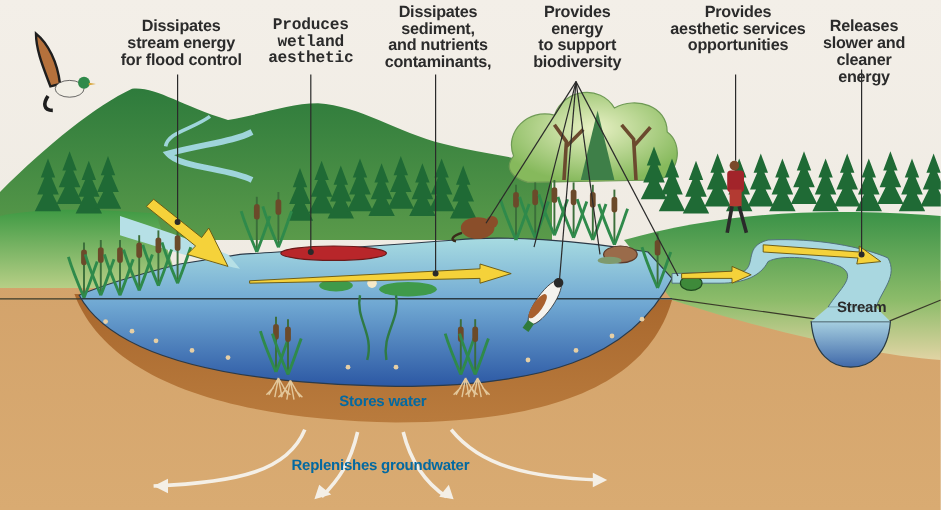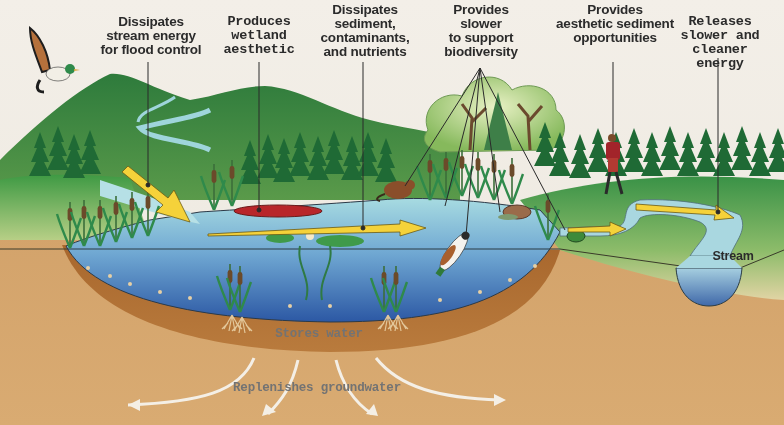--- a/index.html
+++ b/index.html
@@ -1,21 +1,21 @@
 <!DOCTYPE html>
 <html><head>
 <meta charset="utf-8">
 <style>
   html, body { margin: 0; padding: 0; }
   body { width: 784px; height: 425px; overflow: hidden; background: #f1ede6; font-family: "Liberation Sans", sans-serif; }
   #stage { position: relative; width: 784px; height: 416px; }
   #art { position: absolute; left: 0; top: 0; }
   .label { position: absolute; text-align: center; font-weight: bold; color: #2b2b2b; font-size: 13.5px; line-height: 14px; letter-spacing: -0.2px; }
   .label.small { font-size: 12.5px; }
-  .dark { color: #737373; font-family: Liberation Mono, monospace; }
+  .dark { color: #0369a1; }
 </style>
 </head>
 <body>
 
 <div id="stage">
 <svg id="art" width="784" height="425" viewBox="0 0 784 425">
   <defs>
     <linearGradient id="gSky" x1="0" y1="0" x2="0" y2="1">
       <stop offset="0" stop-color="#f3efe8"></stop>
           <stop offset="1" stop-color="#ece7de"></stop>
@@ -261,35 +261,35 @@
     <div>for flood control</div>
   </div>
   <div class="label" style="left:222px; top:15px; width:74px;font-family:Liberation Mono, monospace;">
     <div>Produces</div>
     <div>wetland</div>
     <div>aesthetic</div>
   </div>
   <div class="label" style="left:310px; top:3px; width:110px;">
     <div>Dissipates</div>
     <div>sediment,</div>
+    <div>and nutrients</div>
     <div>contaminants,</div>
-    <div>and nutrients</div>
   </div>
   <div class="label" style="left:432px; top:3px; width:98px;">
     <div>Provides</div>
-    <div>slower</div>
+    <div>energy</div>
     <div>to support</div>
     <div>biodiversity</div>
   </div>
   <div class="label" style="left:550px; top:3px; width:130px;">
     <div>Provides</div>
-    <div>aesthetic sediment</div>
+    <div>aesthetic services</div>
     <div>opportunities</div>
   </div>
-  <div class="label" style="left:676px; top:15px; width:88px;font-family:Liberation Mono, monospace;">
+  <div class="label" style="left:676px; top:15px; width:88px;">
     <div>Releases</div>
     <div>slower and</div>
     <div>cleaner energy</div>
   </div>
-  <div class="label small" style="left:705px; top:249px; width:56px;">Stream</div>
+  <div class="label small" style="left:690px; top:249px; width:56px;">Stream</div>
   <div class="label small dark" style="left:264px; top:327px; width:110px;">Stores water</div>
   <div class="label small dark" style="left:232px; top:381px; width:170px;">Replenishes groundwater</div>
 </div>
 
 </body></html>

